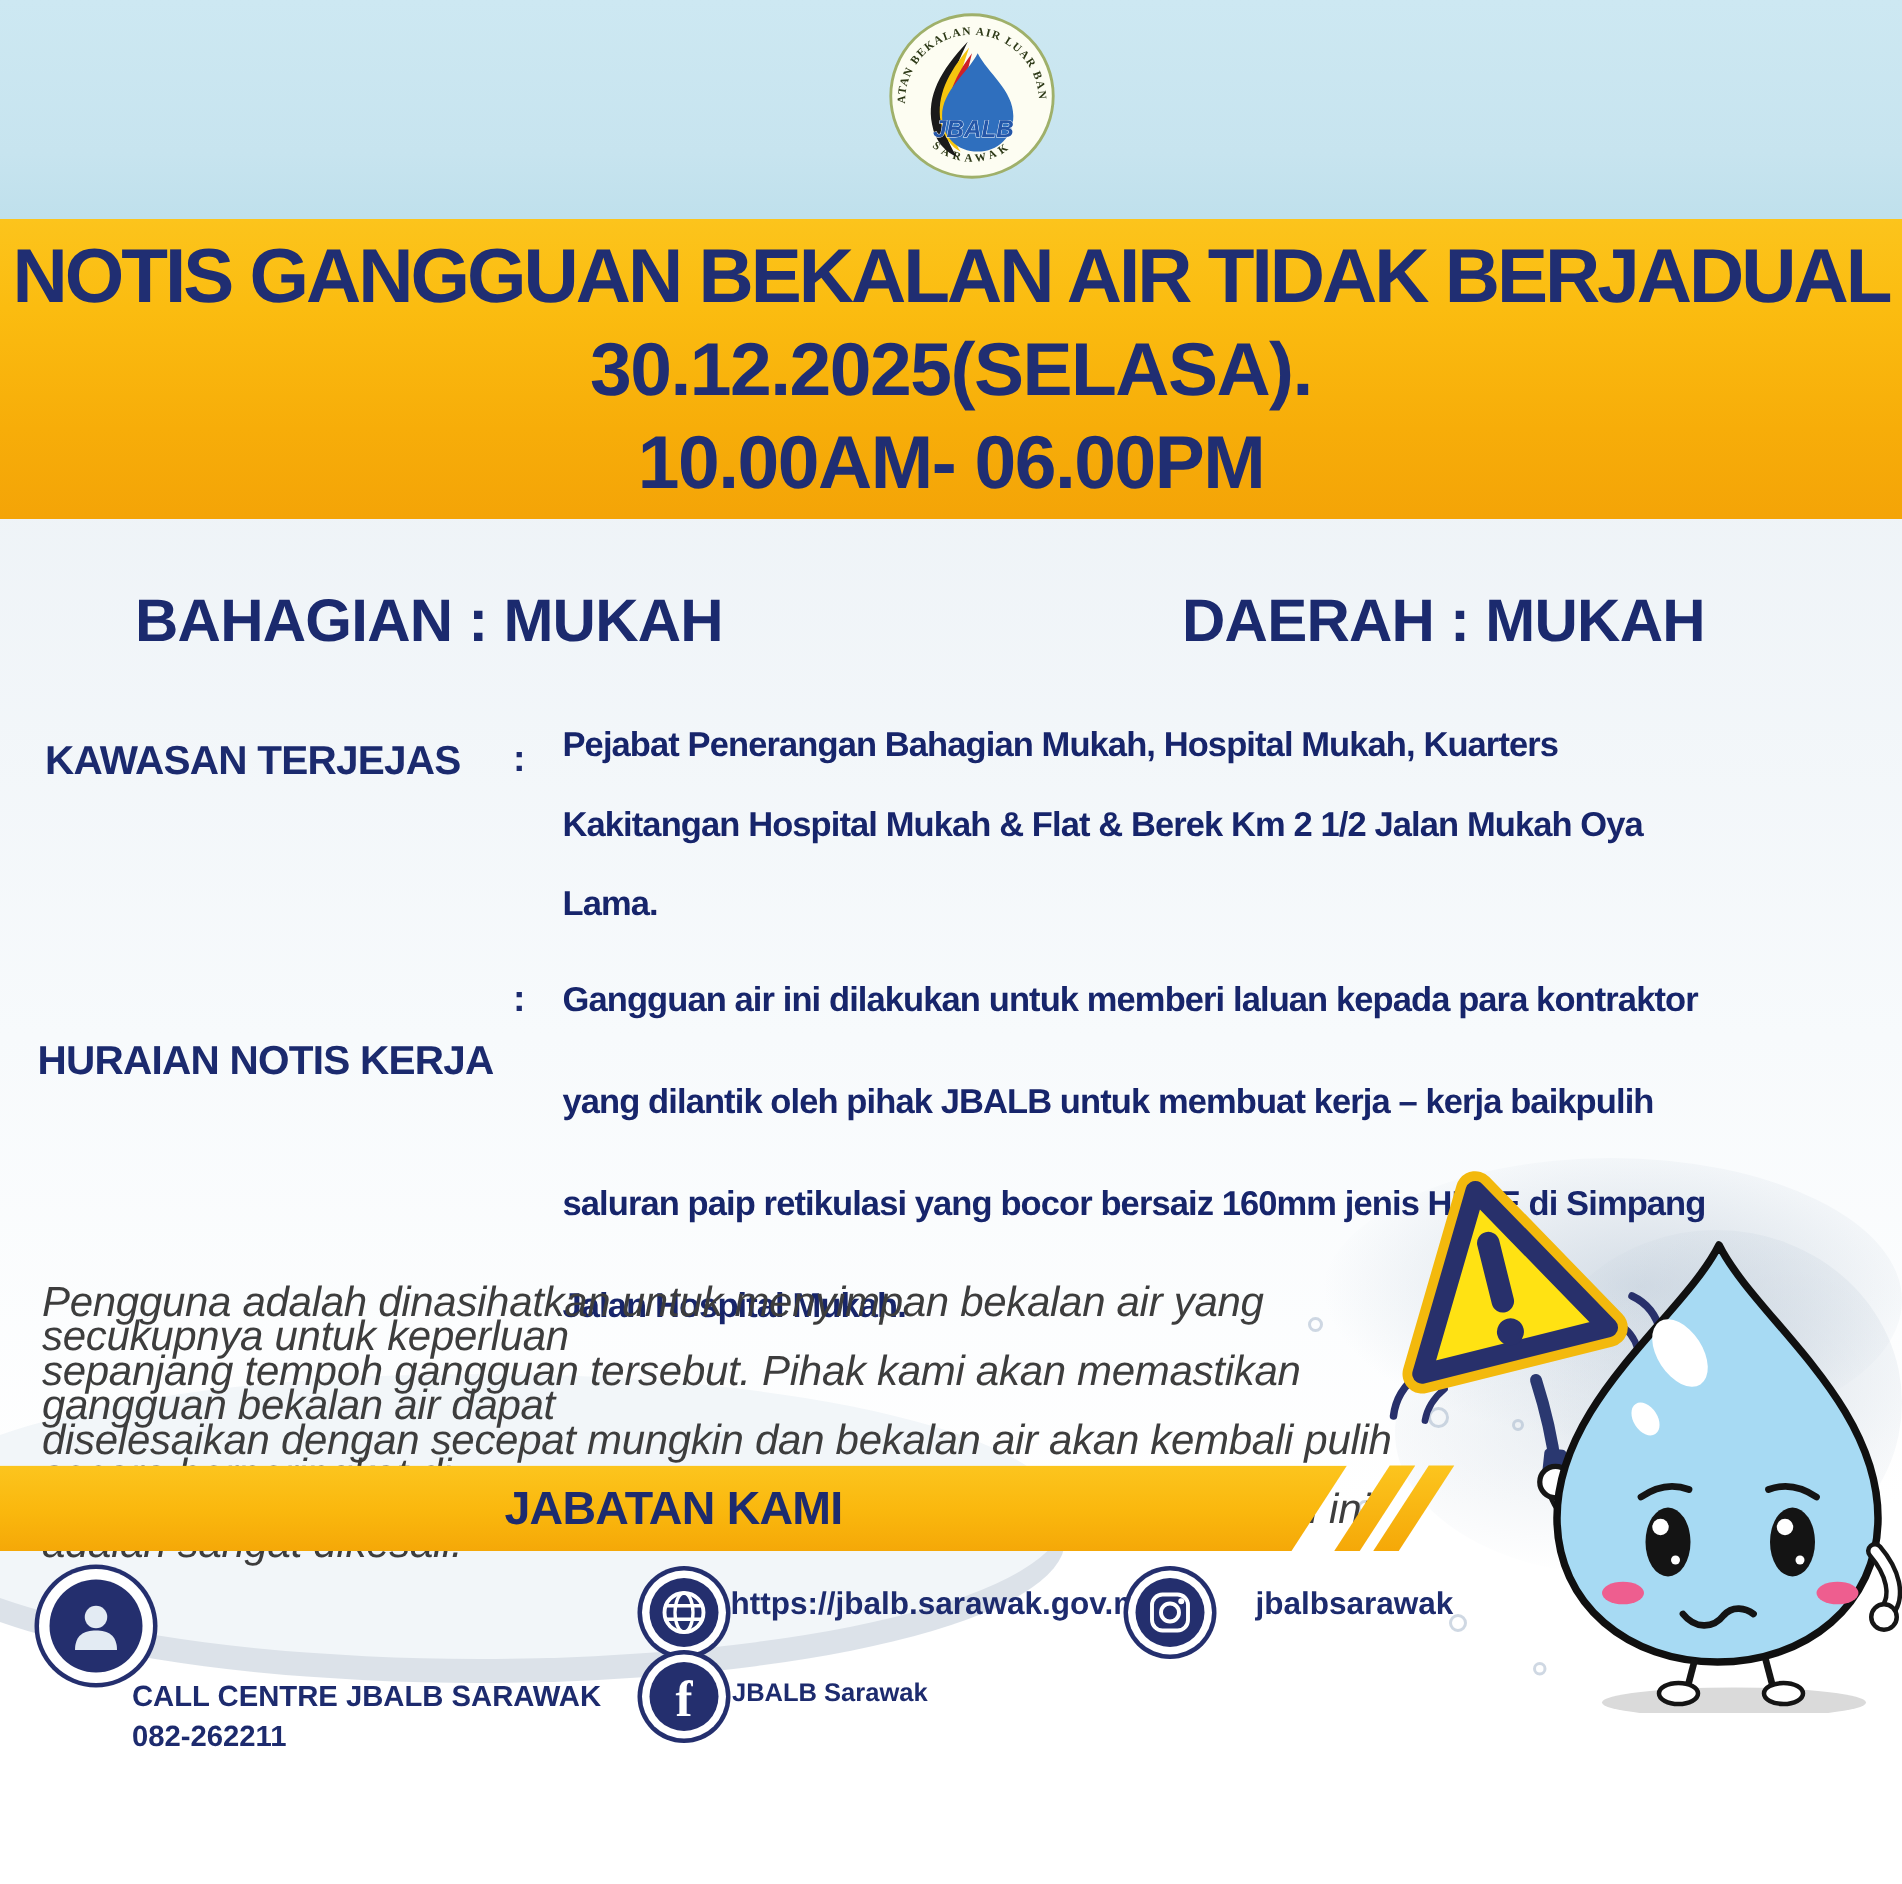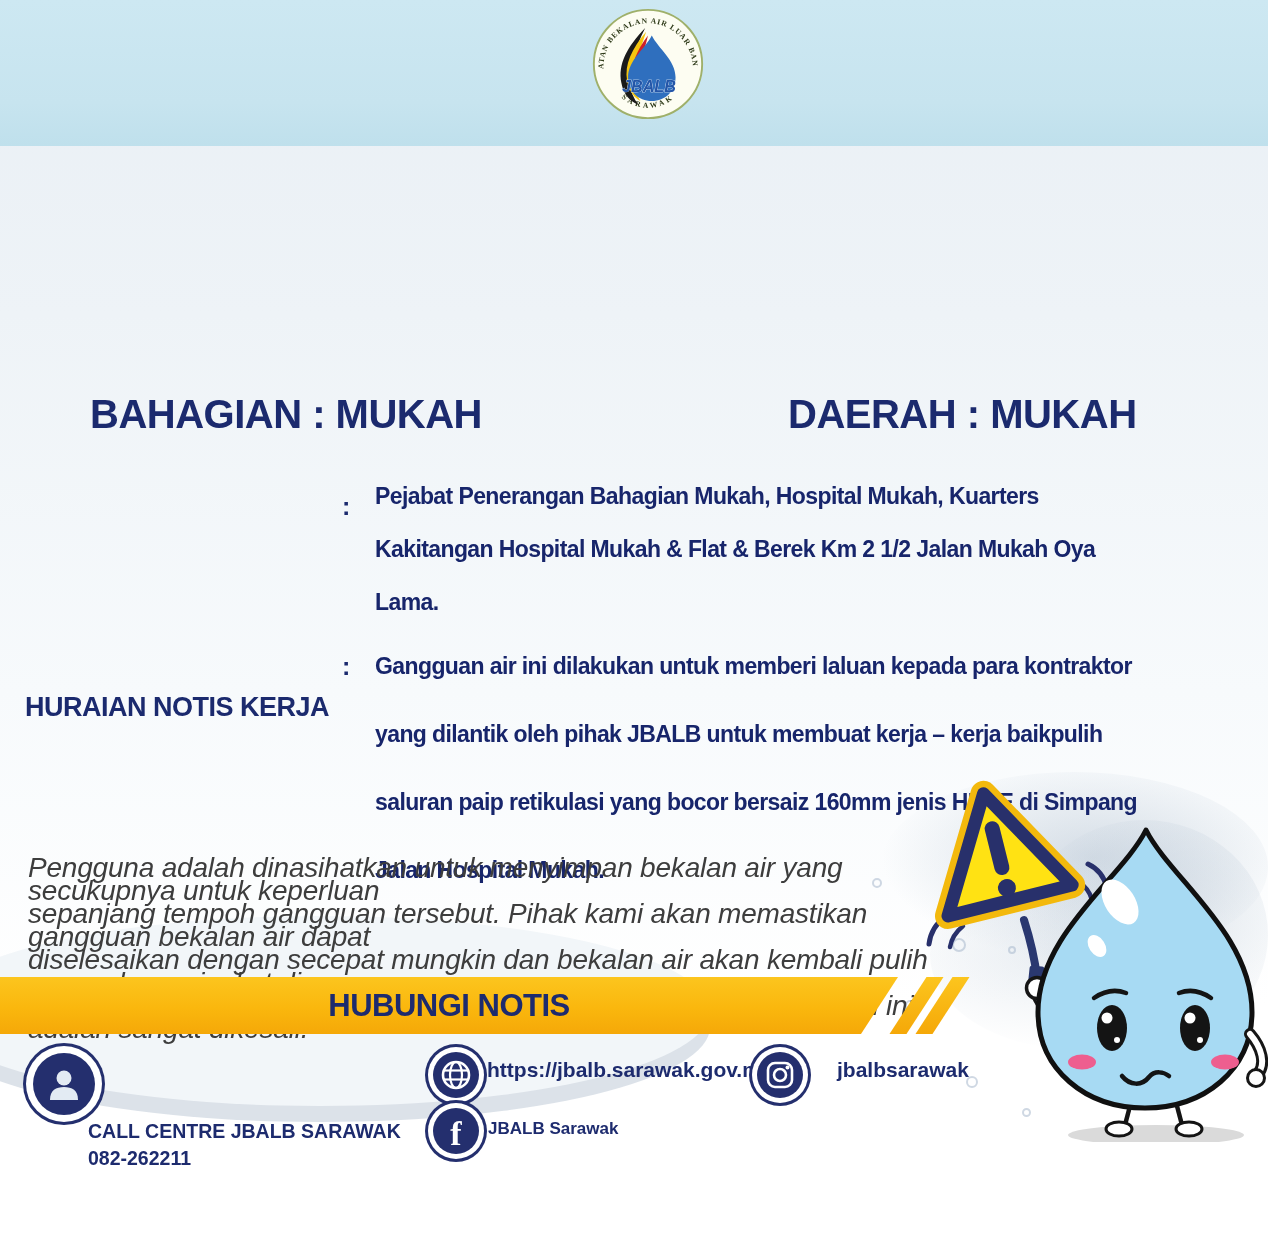--- a/index.html
+++ b/index.html
@@ -121,24 +121,30 @@
     </text>
 
     <path d="M57,22 C38,42 28,60 32,80 C34,92 42,100 50,103 C40,90 37,72 43,56 C47,44 52,32 57,22 Z" fill="#1a1a1a"></path>
     <path d="M58,26 C43,44 35,60 38,78 C40,89 46,96 52,99 C45,88 43,72 48,58 C51,47 55,35 58,26 Z" fill="#f5c50f"></path>
     <path d="M60,30 C48,46 42,60 44,75 C46,85 50,92 55,95 C50,85 49,72 53,60 C55,50 58,38 60,30 Z" fill="#ce2127"></path>
 
     <path d="M64,30 C71,44 89,56 89,74 C89,89 78,99 64,99 C50,99 39,89 39,74 C39,56 57,44 64,30 Z" fill="#2f6fbe"></path>
     <text x="61" y="89" text-anchor="middle" font-size="17" font-weight="bold" font-style="italic" fill="#2456a8" stroke="#ffffff" stroke-width="0.6" paint-order="stroke">JBALB</text>
   </svg>
 
+  <div class="title-banner">
+    <div class="title-line l1">NOTIS GANGGUAN BEKALAN AIR TIDAK BERJADUAL</div>
+    <div class="title-line l2">30.12.2025(SELASA).</div>
+    <div class="title-line l3">10.00AM- 06.00PM</div>
+  </div>
 
   <div class="region-bahagian">BAHAGIAN : MUKAH</div>
   <div class="region-daerah">DAERAH : MUKAH</div>
 
+  <div class="detail-label dl1">KAWASAN TERJEJAS</div>
   <div class="detail-sep ds1">:</div>
   <div class="detail-value dv1">Pejabat Penerangan Bahagian Mukah, Hospital Mukah, Kuarters
 Kakitangan Hospital Mukah &amp; Flat &amp; Berek Km 2 1/2 Jalan Mukah Oya
 Lama.</div>
 
   <div class="detail-label dl2">HURAIAN NOTIS KERJA</div>
   <div class="detail-sep ds2">:</div>
   <div class="detail-value dv2">Gangguan air ini dilakukan untuk memberi laluan kepada para kontraktor
 yang dilantik oleh pihak JBALB untuk membuat kerja – kerja baikpulih
 saluran paip retikulasi yang bocor bersaiz 160mm jenis HDPE di Simpang
@@ -156,21 +162,21 @@
   <div class="bubble bb5"></div>
 
   <div class="bubble bb7"></div>
 
   <div class="disclaimer">Pengguna adalah dinasihatkan untuk menyimpan bekalan air yang secukupnya untuk keperluan
 sepanjang tempoh gangguan tersebut. Pihak kami akan memastikan gangguan bekalan air dapat
 diselesaikan dengan secepat mungkin dan bekalan air akan kembali pulih secara berperingkat di
 kawasan yang terjejas. Segala kesulitan yang timbul akibat gangguan ini adalah sangat dikesali.</div>
 
   <div class="contact-banner">
-    <span class="contact-heading">HUBUNGI NOTIS</span>
+    <span class="contact-heading">JABATAN KAMI</span>
   </div>
   <div class="stripe stripe-1"></div>
   <div class="stripe stripe-2"></div>
 
   <div class="contact-icon icon-lg">
     <svg width="40" height="40" viewBox="0 0 40 40">
       <circle cx="20" cy="14" r="7.5" fill="#e3ebf3"></circle>
       <path d="M6,36 C6,26 12,23 20,23 C28,23 34,26 34,36 Z" fill="#e3ebf3"></path>
     </svg>
   </div>

